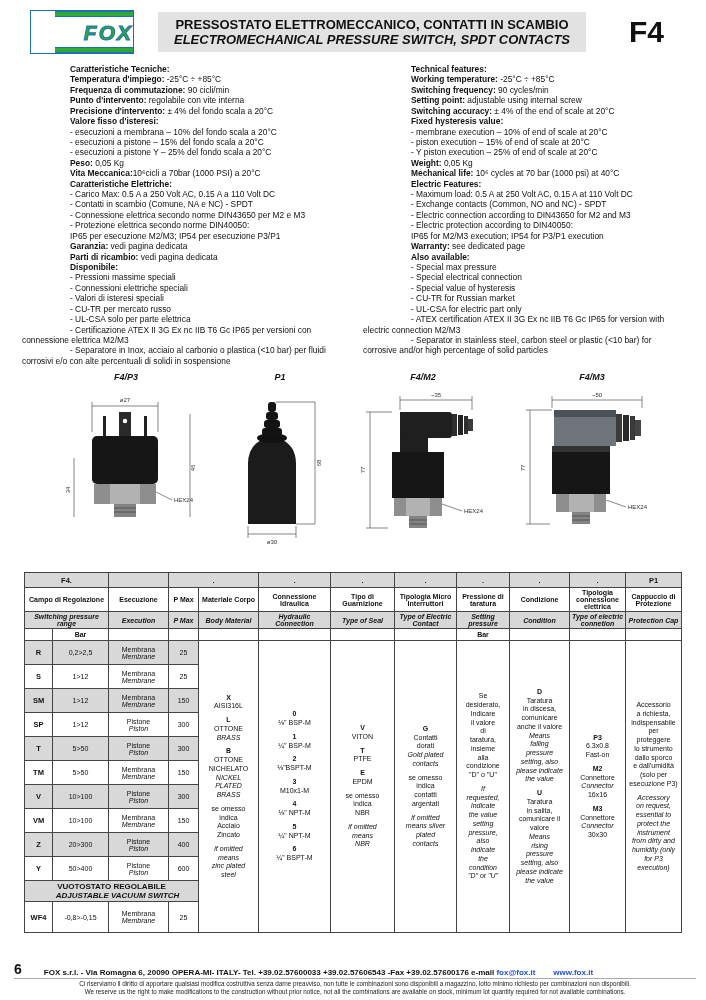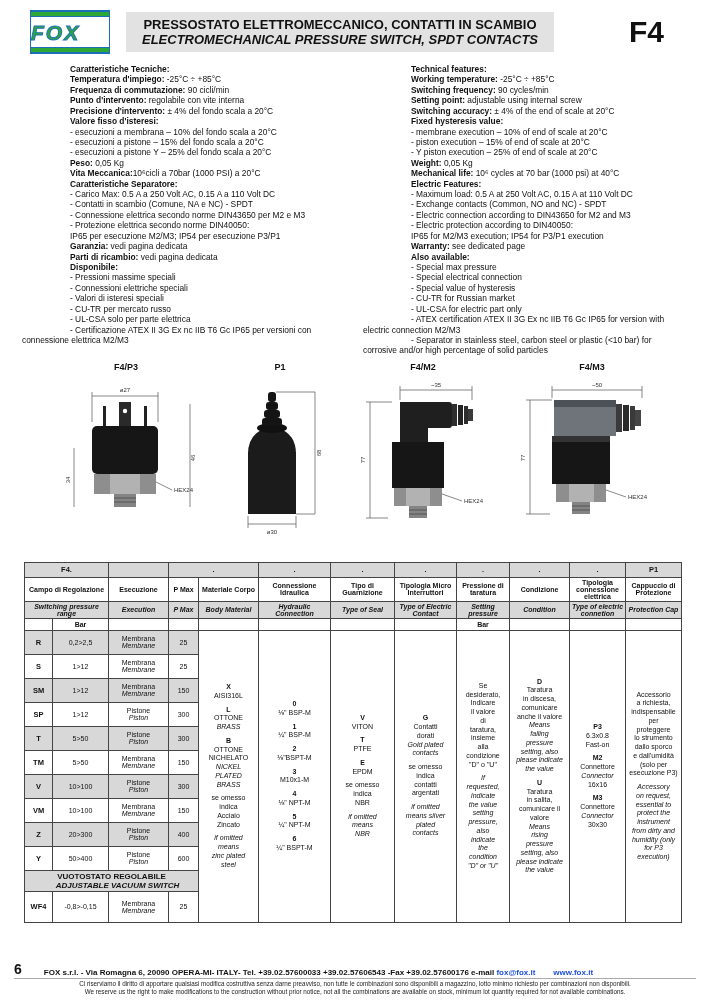--- a/index.html
+++ b/index.html
@@ -1,36 +1,36 @@
 <!DOCTYPE html>
 <html><head>
 <meta charset="utf-8">
 <style>
   html,body{margin:0;padding:0;background:#888;}
   .page{width:706px;height:1000px;background:#fff;margin:0 auto;position:relative;
         font-family:"Liberation Sans",sans-serif;color:#111;overflow:hidden;}
   
   .header{display:flex;align-items:center;padding:10px 20px 2px 30px;}
   .logo{width:78px;height:42px;border:1px solid #1d70b7;display:flex;flex-direction:column;
-        justify-content:space-between;align-items:flex-start;background:#fff;}
+        justify-content:space-between;align-items:flex-end;background:#fff;padding-left:24px;}
   .logo .bar{width:100%;height:6px;background:#2ea836;border-top:1px solid #1d70b7;border-bottom:1px solid #1d70b7;box-sizing:border-box;}
   .logo .word{font-size:21px;font-weight:bold;font-style:italic;color:#2ea836;
         -webkit-text-stroke:1px #1d70b7;letter-spacing:2px;line-height:1;}
-  .titlebox{background:#e2e2e2;text-align:center;padding:5px 16px;margin-left:16px;}
+  .titlebox{background:#e2e2e2;text-align:center;padding:5px 16px;margin-left:24px;}
   .t1{font-weight:bold;font-size:13px;}
   .t2{font-weight:bold;font-style:italic;font-size:13px;}
   .model{font-size:30px;font-weight:bold;margin-left:auto;margin-right:22px;}
   
   .specs{display:flex;padding:8px 20px 0 22px;gap:18px;}
   .spec-col{width:50%;font-size:8.4px;line-height:1.24;}
   .spec-line b{font-weight:bold;margin-left:48px;}
   
   .diagrams{display:flex;justify-content:space-between;padding:6px 28px 0 40px;height:180px;}
   .fig{text-align:center;}
-  .fig-label{font-size:9px;font-weight:bold;margin-bottom:8px;}
+  .fig-label{font-size:9px;font-weight:bold;margin-bottom:8px;font-style:italic;}
   svg text{font-family:"Liberation Sans",sans-serif;font-size:6px;fill:#333;}
   .dimline{stroke:#555;stroke-width:0.7;fill:none;}
   
   table.main{border-collapse:collapse;width:652px;margin:20px auto 0 auto;table-layout:fixed;font-size:7px;}
   table.main td{border:1px solid #444;text-align:center;vertical-align:middle;padding:1px;overflow:hidden;}
   .g{background:#d8d8d8;}
   .hdr-it{font-weight:bold;font-size:7px;}
   .hdr-en{font-weight:bold;font-style:italic;font-size:7px;}
   .coderow td{height:12px;font-weight:bold;font-size:7.5px;}
   .barrow td{height:9px;font-weight:bold;}
@@ -91,21 +91,21 @@
         <div class="spec-line"><b></b><span>- esecuzioni a membrana – 10% del fondo scala a 20°C</span></div>
 
         <div class="spec-line"><b></b><span>- esecuzioni a pistone – 15% del fondo scala a 20°C</span></div>
 
         <div class="spec-line"><b></b><span>- esecuzioni a pistone Y – 25% del fondo scala a 20°C</span></div>
 
         <div class="spec-line"><b>Peso:</b><span> 0,05 Kg</span></div>
 
         <div class="spec-line"><b>Vita Meccanica:</b><span>10⁶cicli a 70bar (1000 PSI) a 20°C</span></div>
 
-        <div class="spec-line"><b>Caratteristiche Separatore:</b><span></span></div>
+        <div class="spec-line"><b>Caratteristiche Elettriche:</b><span></span></div>
 
         <div class="spec-line"><b></b><span>- Carico Max: 0.5 A a 250 Volt AC, 0.15 A a 110 Volt DC</span></div>
 
         <div class="spec-line"><b></b><span>- Contatti in scambio (Comune, NA e NC) - SPDT</span></div>
 
         <div class="spec-line"><b></b><span>- Connessione elettrica secondo norme DIN43650 per M2 e M3</span></div>
 
         <div class="spec-line"><b></b><span>- Protezione elettrica secondo norme DIN40050:</span></div>
 
         <div class="spec-line"><b></b><span>IP65 per esecuzione M2/M3; IP54 per esecuzione P3/P1</span></div>
@@ -121,20 +121,21 @@
         <div class="spec-line"><b></b><span>- Connessioni elettriche speciali</span></div>
 
         <div class="spec-line"><b></b><span>- Valori di isteresi speciali</span></div>
 
         <div class="spec-line"><b></b><span>- CU-TR per mercato russo</span></div>
 
         <div class="spec-line"><b></b><span>- UL-CSA solo per parte elettrica</span></div>
 
         <div class="spec-line"><b></b><span>- Certificazione ATEX II 3G Ex nc IIB T6 Gc IP65 per versioni con connessione elettrica M2/M3</span></div>
 
+        <div class="spec-line"><b></b><span>- Separatore in Inox, acciaio al carbonio o plastica (&lt;10 bar) per fluidi corrosivi e/o con alte percentuali di solidi in sospensione</span></div>
       </div>
     <div class="spec-col">
 
         <div class="spec-line"><b>Technical features:</b><span></span></div>
 
         <div class="spec-line"><b>Working temperature:</b><span> -25°C ÷ +85°C</span></div>
 
         <div class="spec-line"><b>Switching frequency:</b><span> 90 cycles/min</span></div>
 
         <div class="spec-line"><b>Setting point:</b><span> adjustable using internal screw</span></div>

